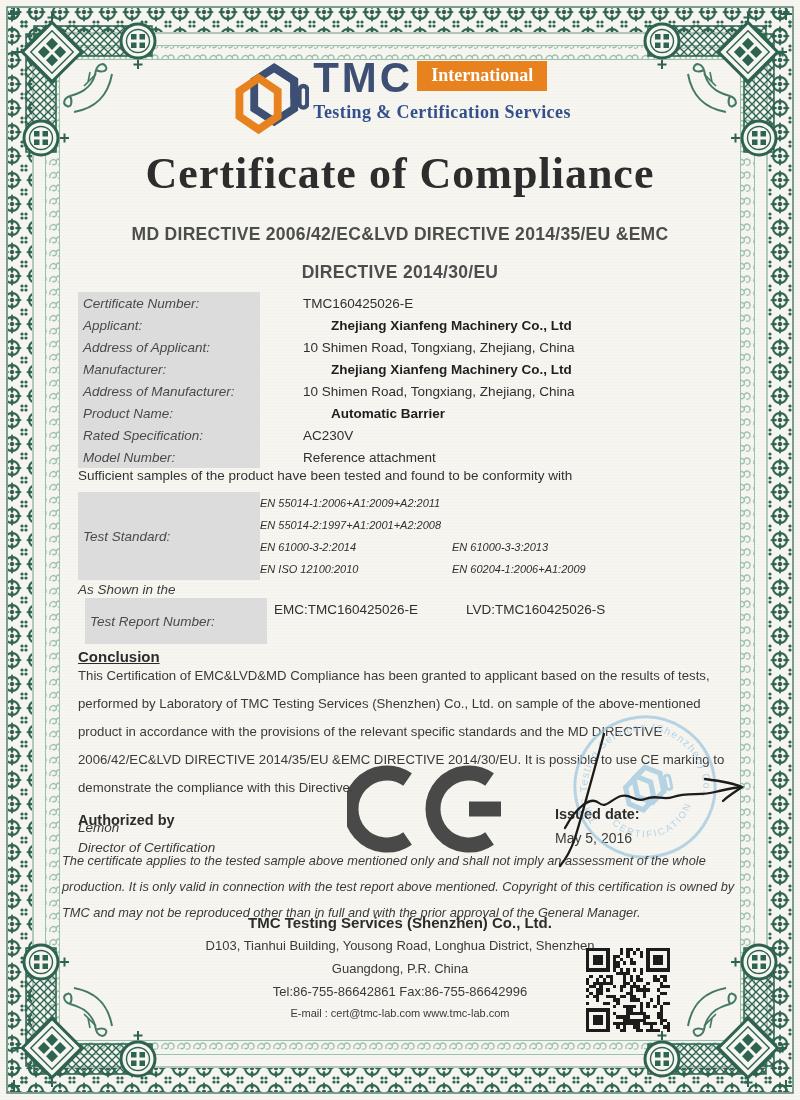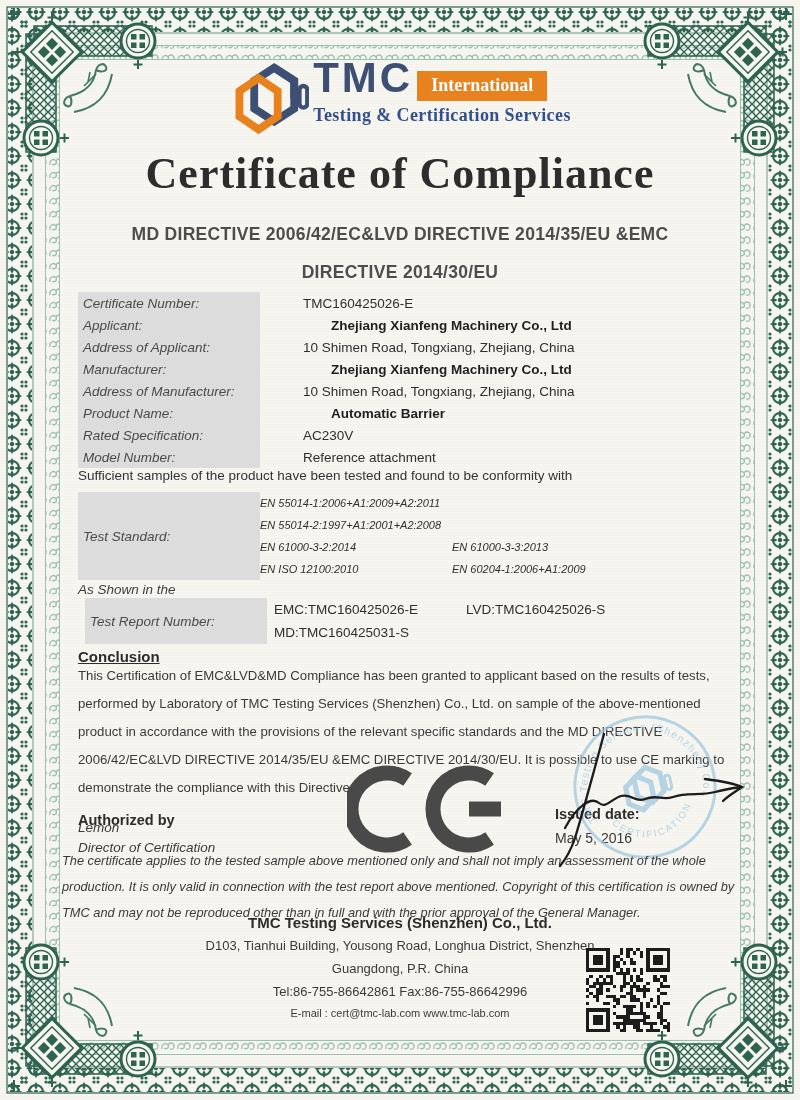--- a/index.html
+++ b/index.html
@@ -7,21 +7,21 @@
   .page{position:relative;width:800px;height:1100px;margin:0 auto;overflow:hidden;
         background-color:#f6f5f0;
         background-image:repeating-linear-gradient(0deg, rgba(60,80,70,0.015) 0 1px, transparent 1px 3px);}
   .abs{position:absolute;}
   
   .logo-row{top:58px;left:0;right:0;display:flex;justify-content:center;align-items:flex-start;gap:4px;}
   .logo-text{display:flex;flex-direction:column;}
   .logo-line1{display:flex;align-items:flex-start;gap:4px;}
   .logo-tmc{font-size:42px;font-weight:bold;letter-spacing:3px;color:#3d5074;line-height:40px;}
   .logo-badge{background:#e8821e;color:#fff;font-family:"Liberation Serif",serif;font-weight:bold;
-              font-size:18px;padding:4px 14px 5px;margin-top:13px;}
+              font-size:18px;padding:4px 14px 5px;margin-top:3px;}
   .logo-tagline{font-family:"Liberation Serif",serif;font-weight:bold;font-size:18px;color:#33508c;margin-top:4px;letter-spacing:.4px;}
   
   .cert-title{top:148px;left:0;right:0;text-align:center;font-family:"Liberation Serif",serif;
               font-weight:bold;font-size:44px;color:#2d2d2d;letter-spacing:1px;}
   .directive{left:0;right:0;text-align:center;font-weight:bold;font-size:17.5px;color:#4d4d4d;letter-spacing:.3px;}
   .dir1{top:224px;} .dir2{top:262px;}
   
   .fields{top:292px;left:78px;width:644px;}
   .frow{display:flex;height:22px;align-items:center;gap:36px;}
   .flabel{width:182px;background:#dcdcdc;color:#4a4a4a;font-style:italic;font-size:13.5px;
@@ -230,23 +230,20 @@
 
   <div class="abs plain-line as-shown">As Shown in the</div>
 
   <div class="abs treport">
     <span class="flabel">Test Report Number:</span>
     <div class="trep-col">
       <div class="trep-row">
           <span class="c1">EMC:TMC160425026-E</span>
           <span>LVD:TMC160425026-S</span>
         </div>
-      <div class="trep-row">
-          <span class="c1">MD:TMC160425031-S</span>
-        </div>
     </div>
   </div>
 
   <div class="abs concl-h">Conclusion</div>
   <div class="abs concl-body">This Certification of EMC&amp;LVD&amp;MD Compliance has been granted to applicant based on the results of tests, performed by Laboratory of TMC Testing Services (Shenzhen) Co., Ltd. on sample of the above-mentioned product in accordance with the provisions of the relevant specific standards and the MD DIRECTIVE 2006/42/EC&amp;LVD DIRECTIVE 2014/35/EU &amp;EMC DIRECTIVE 2014/30/EU. It is possible to use CE marking to demonstrate the compliance with this Directive.</div>
 
   <div class="abs auth-h">Authorized by</div>
   <div class="abs auth-name">Lemon</div>
   <div class="abs auth-role">Director of Certification</div>
 

